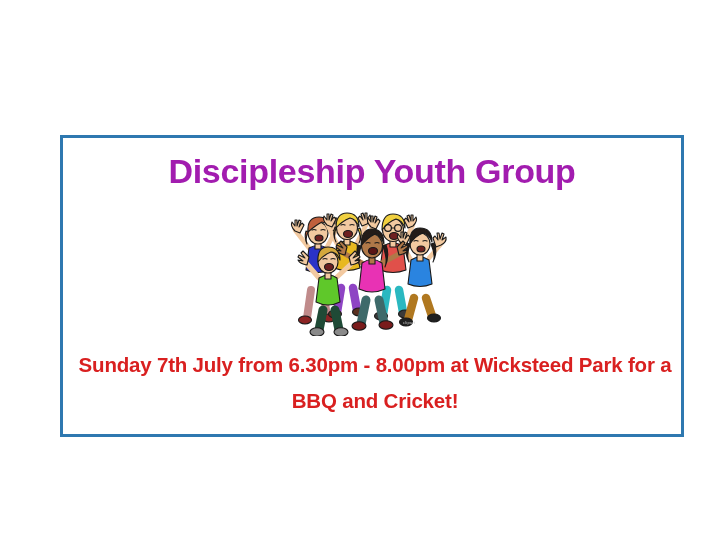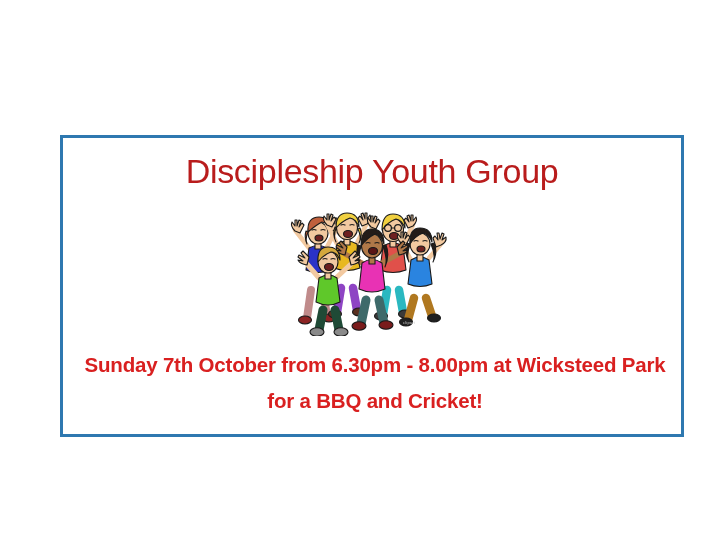--- a/index.html
+++ b/index.html
@@ -31,25 +31,25 @@
     border: 3px solid #2E78B0;
     background: #ffffff;
   }
   .poster-title {
     position: absolute;
     left: 0;
     top: 12px;
     width: 100%;
     text-align: center;
     font-family: "Liberation Sans", sans-serif;
-    font-weight: normal;
+    font-weight: bold;
     font-size: 34px;
     line-height: 42px;
     letter-spacing: -0.3px;
-    color: #b91c1c;
+    color: #a21caf;
     white-space: nowrap;
   }
   .clipart-wrap {
     position: absolute;
     left: 212px;
     top: 68px;
     width: 176px;
     height: 130px;
   }
   .clipart-wrap svg {
@@ -231,16 +231,16 @@
             <path d="M48 53 q2 -1 4 0" fill="none" stroke-width="1.2"></path>
             <path d="M56 53 q2 -1 4 0" fill="none" stroke-width="1.2"></path>
             <ellipse cx="54" cy="61" rx="4.5" ry="3.5" fill="#6E2020"></ellipse>
           </g>
 
         </g>
       </svg>
       <div class="watermark">clipart</div>
     </div>
 
-    <div class="poster-body">Sunday 7th October from 6.30pm - 8.00pm at Wicksteed Park for a BBQ and Cricket!</div>
+    <div class="poster-body">Sunday 7th July from 6.30pm - 8.00pm at Wicksteed Park for a BBQ and Cricket!</div>
 
   </div>
 </div>
 
 </body></html>

